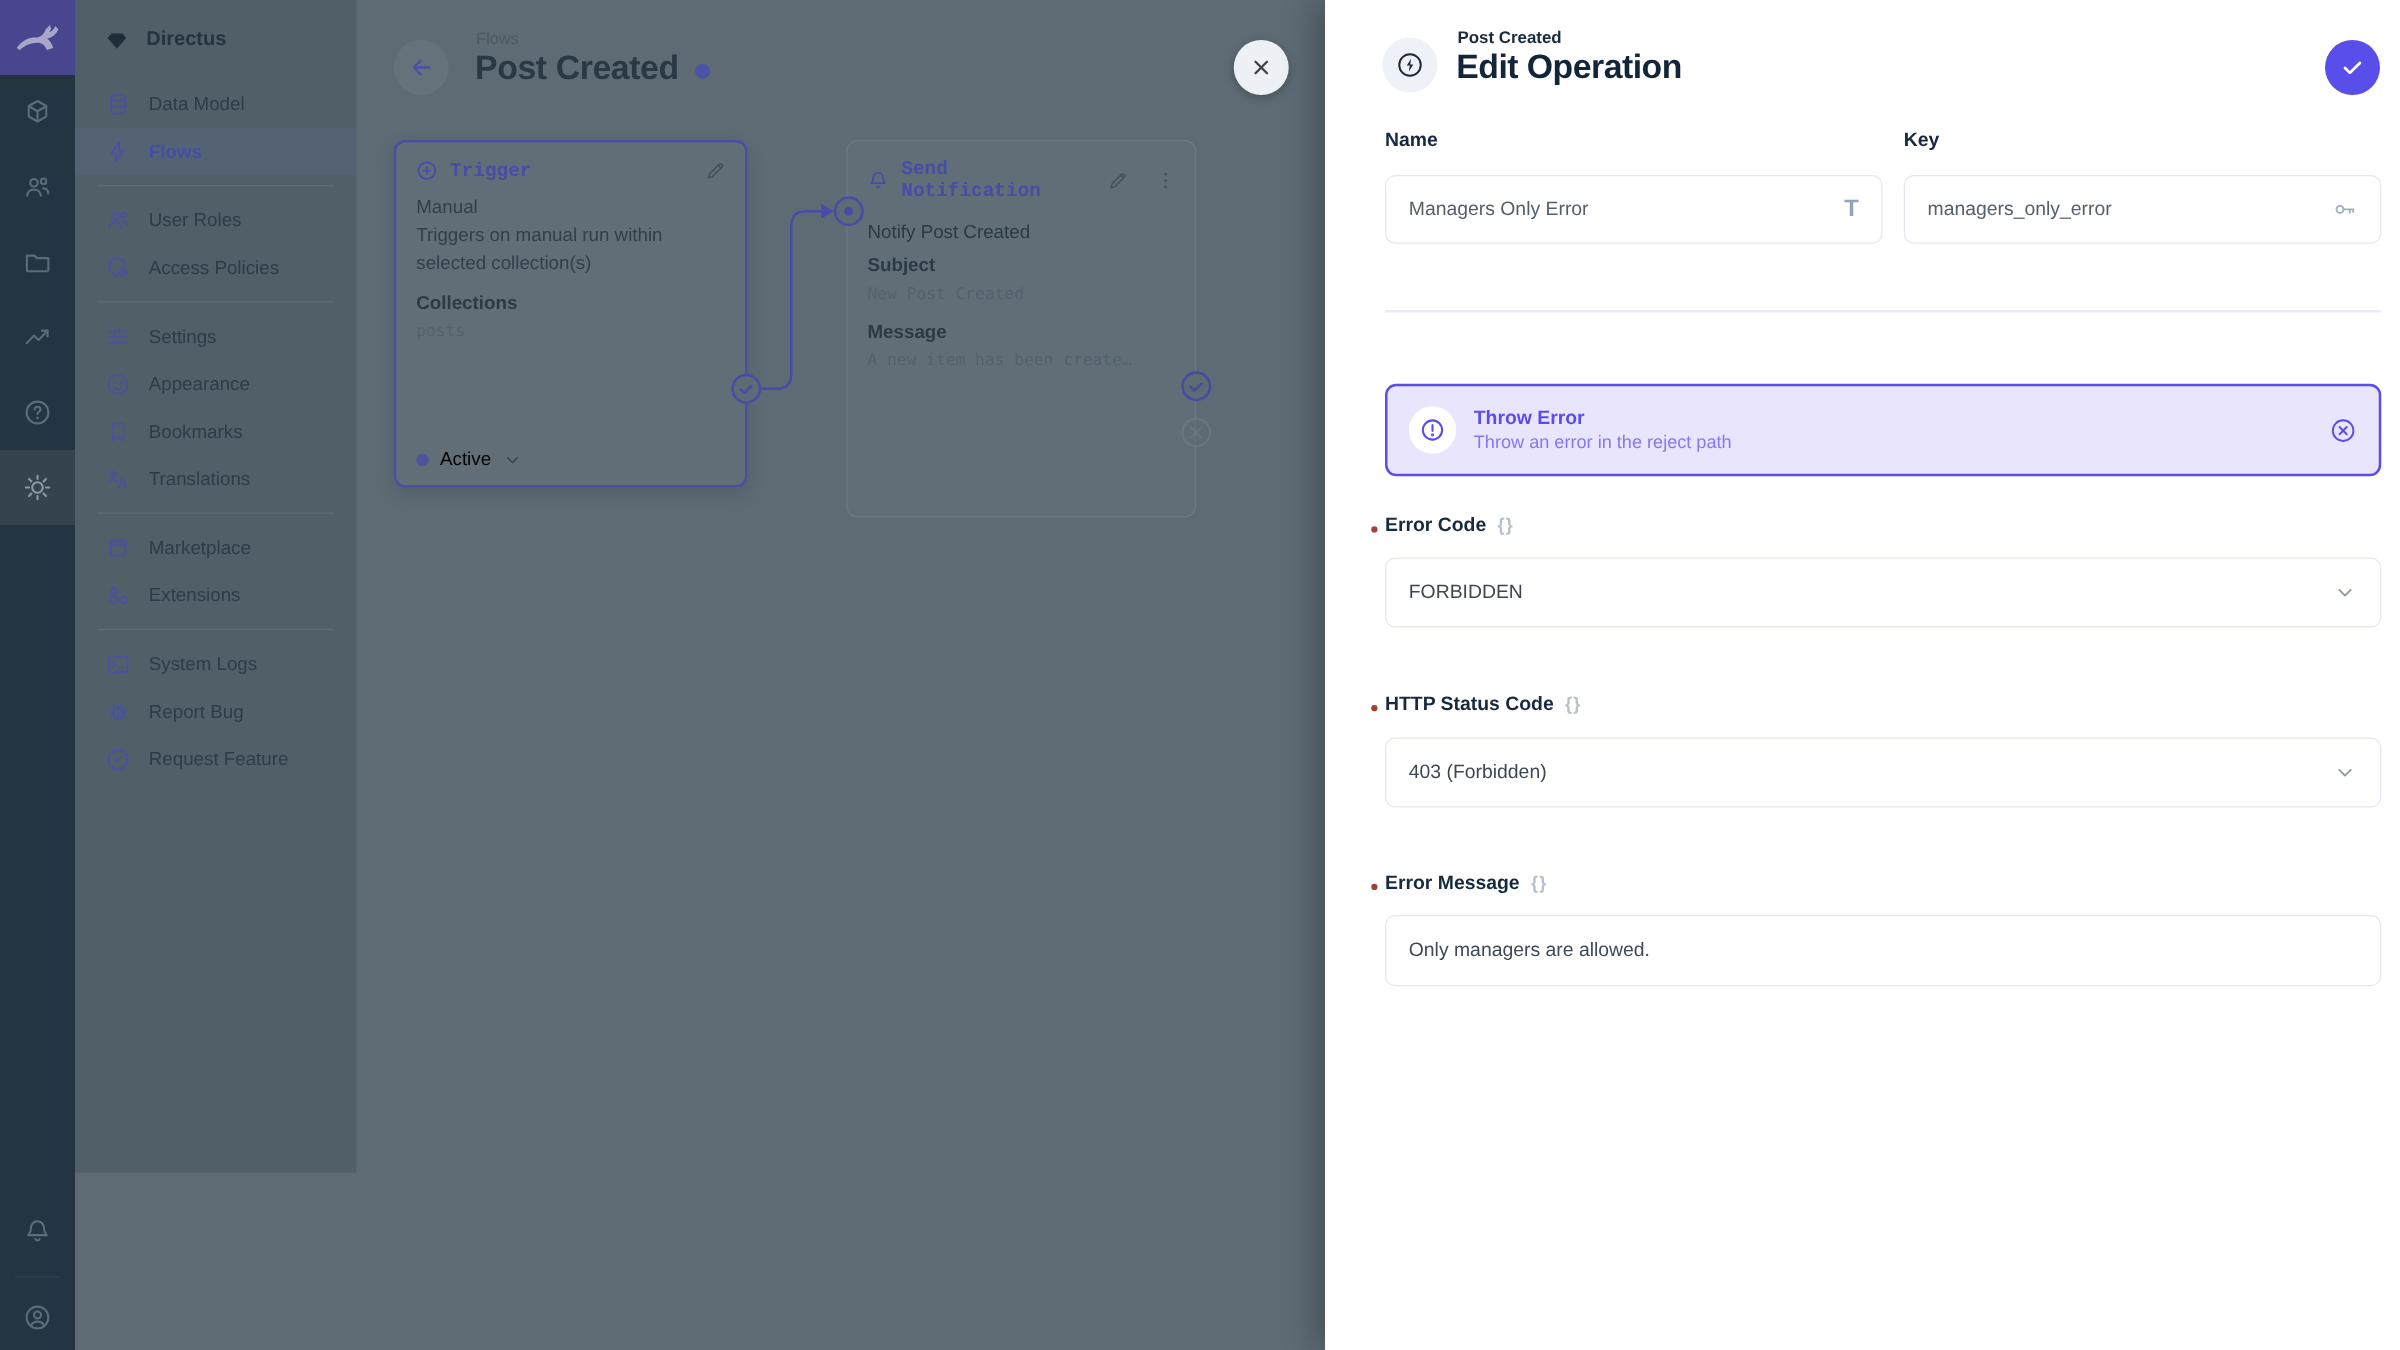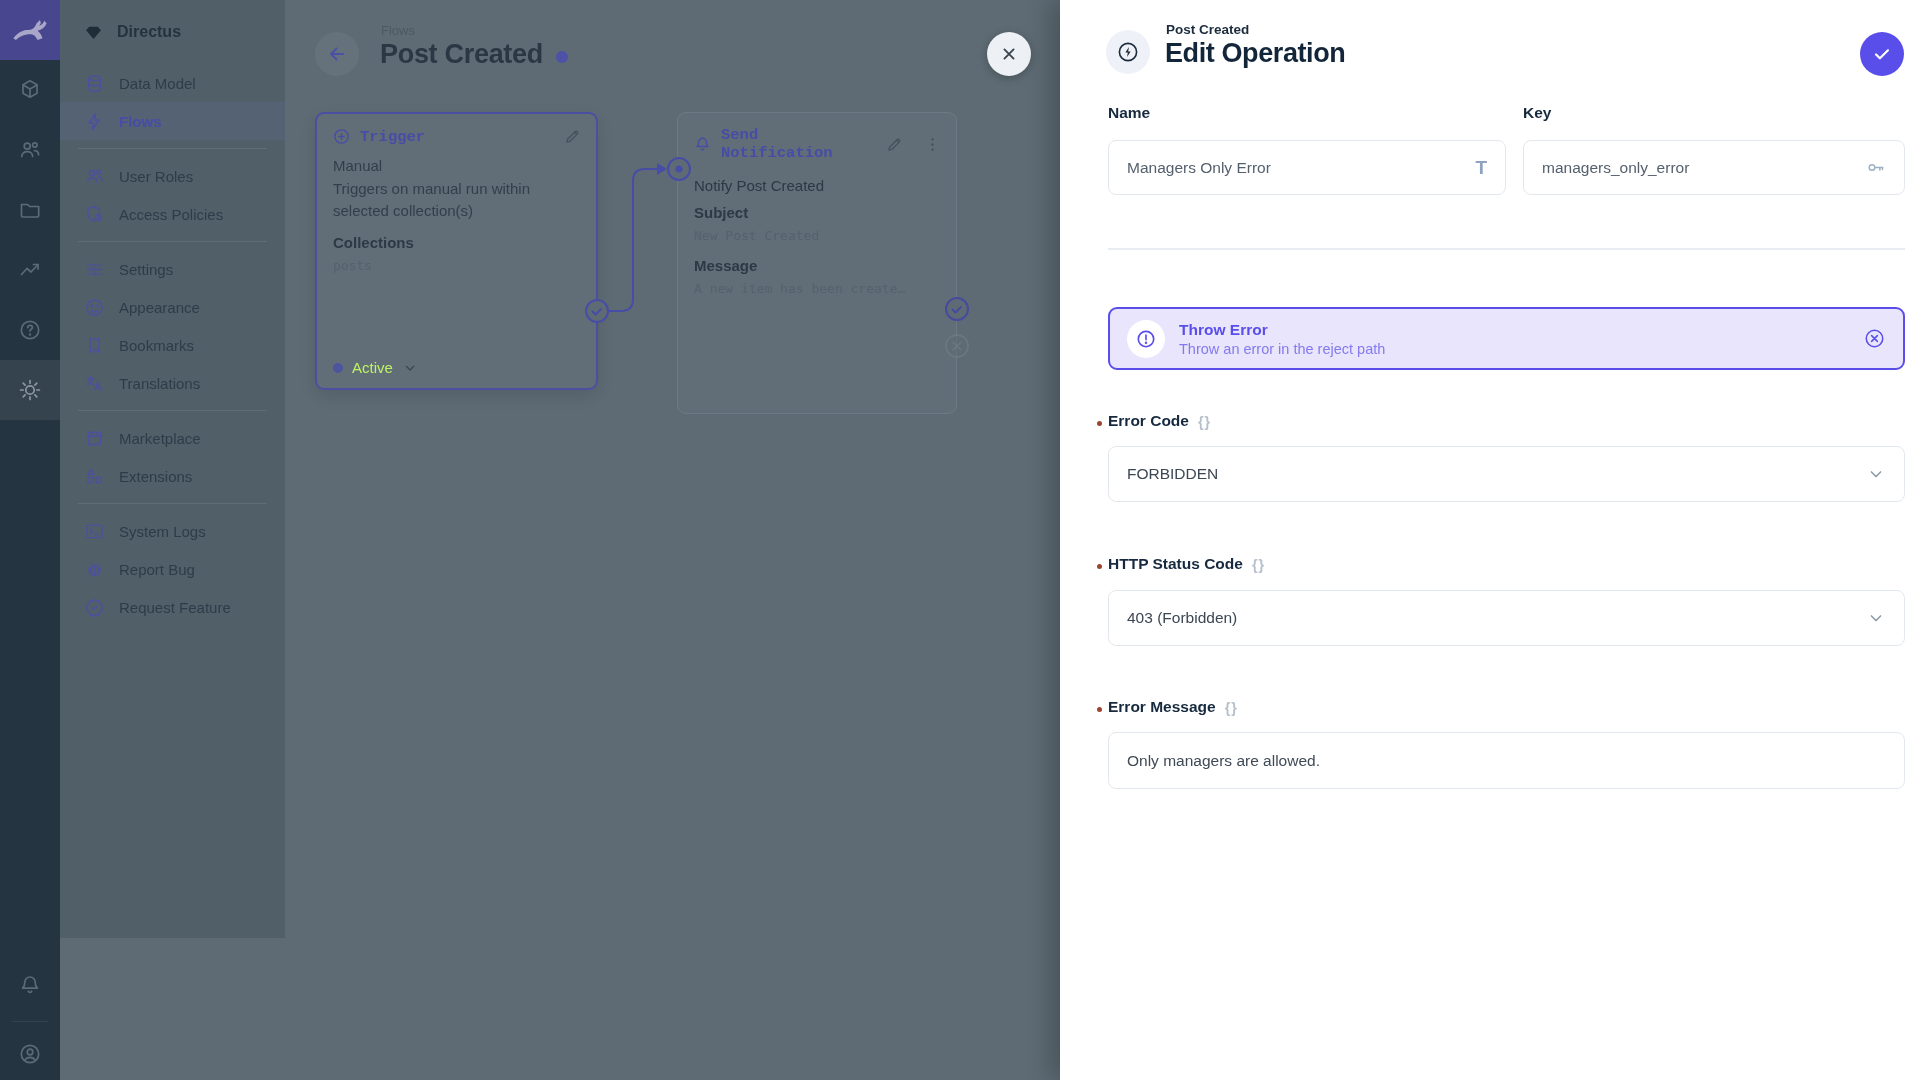--- a/index.html
+++ b/index.html
@@ -38,53 +38,53 @@
   .card-trigger { left:30px; top:112px; width:283px; height:278px; border:2px solid #4a4fa2; box-shadow:0 6px 16px rgba(0,0,0,0.10); }
   .card-notif   { left:392px; top:112px; width:280px; height:302px; border:1px solid #6d7984; }
   .card-head { display:flex; align-items:center; gap:9px; padding:13px 14px 5px 15px; color:#474da6; font-weight:700; font-size:15.5px;font-family:Liberation Mono, monospace; }
   .card-head .hicon svg { width:19px; height:19px; fill:none; stroke:#474da6; stroke-width:1.8; stroke-linecap:round; stroke-linejoin:round; }
   .icon-btn { margin-left:auto; cursor:pointer; display:flex; align-items:center; }
   .icon-btn svg { width:19px; height:19px; fill:none; stroke:#45525e; stroke-width:1.7; stroke-linecap:round; stroke-linejoin:round; }
   .icon-btn.kebab { margin-left:10px; }
   .card-body { padding:4px 16px 0 16px; font-size:15px; color:#323f4b; line-height:1.5; }
   .card-label { font-weight:700; color:#2c3a46; margin-top:9px; }
   .mono-val { font-family:"DejaVu Sans Mono",monospace; font-size:13px; color:#54626e; margin-top:2px; white-space:nowrap; }
-  .card-foot { position:absolute; left:16px; bottom:12px; display:flex; align-items:center; gap:9px; font-size:15px; color:#bef264; cursor:pointer; }
+  .card-foot { position:absolute; left:16px; bottom:12px; display:flex; align-items:center; gap:9px; font-size:15px; color:#000000; cursor:pointer; }
   .status-dot { width:10px; height:10px; border-radius:50%; background:#4d549e; }
   .card-foot svg { width:16px; height:16px; fill:none; stroke:#3b4854; stroke-width:2; stroke-linecap:round; stroke-linejoin:round; }
   .notif-name { color:#2b3945; margin-bottom:4px; padding-top:4px; }
 
   #connector-layer { position:absolute; left:0; top:0; width:775px; height:1080px; pointer-events:none; }
 
   .close-btn { position:absolute; left:987px; top:32px; width:44px; height:44px; border-radius:50%; background:#edf0f4; display:flex; align-items:center; justify-content:center; cursor:pointer; box-shadow:0 2px 8px rgba(0,0,0,0.25); z-index:4; }
   .close-btn svg { width:20px; height:20px; fill:none; stroke:#39434e; stroke-width:2.2; stroke-linecap:round; }
 
   
   #drawer { position:absolute; left:1060px; top:0; width:860px; height:1080px; background:#ffffff; z-index:5; box-shadow:-8px 0 24px rgba(0,0,0,0.25); }
   .drawer-icon { position:absolute; left:46px; top:30px; width:44px; height:44px; border-radius:50%; background:#eef1f8; display:flex; align-items:center; justify-content:center; }
   .drawer-icon svg { width:24px; height:24px; fill:none; stroke:#1b2a3a; stroke-width:1.6; }
   .drawer-crumb { position:absolute; left:106px; top:22px; font-size:13.5px; font-weight:700; color:#1c2b3b; }
   .drawer-title { position:absolute; left:105px; top:38px; font-size:27px; font-weight:800; color:#132639; letter-spacing:-0.4px; }
   .save-btn { position:absolute; right:16px; top:32px; width:44px; height:44px; border-radius:50%; background:#5a4eea; display:flex; align-items:center; justify-content:center; cursor:pointer; }
   .save-btn svg { width:22px; height:22px; fill:none; stroke:#ffffff; stroke-width:2.4; stroke-linecap:round; stroke-linejoin:round; }
 
-  .flabel { position:absolute; font-size:15.5px; font-weight:700; color:#16293e; display:flex; align-items:flex-end; gap:9px; }
+  .flabel { position:absolute; font-size:15.5px; font-weight:700; color:#16293e; display:flex; align-items:center; gap:9px; }
   .req-dot { position:absolute; left:-11px; top:9px; width:5px; height:5px; border-radius:50%; background:#9d4331; }
   .braces { color:#b6c1cd; font-weight:600; font-size:14.5px; letter-spacing:1px; }
 
   .fld { position:absolute; border:1.5px solid #e3e8ef; border-radius:8px; background:#fff; display:flex; align-items:center; padding:0 18px; font-size:15.5px; color:#55606d; cursor:text; }
   .fld .tail { margin-left:auto; display:flex; align-items:center; }
   .t-glyph { font-size:19px; font-weight:600; color:#8fa3c0; }
   .fld svg.tail-ic { width:21px; height:21px; fill:none; stroke:#9db0c2; stroke-width:1.7; stroke-linecap:round; stroke-linejoin:round; }
   .fld.select { cursor:pointer; color:#3c4754; }
   .fld.select svg.chev { width:20px; height:20px; fill:none; stroke:#8c99a8; stroke-width:1.8; stroke-linecap:round; stroke-linejoin:round; margin-left:auto; }
 
   .hdivider { position:absolute; left:48px; right:15px; top:248px; height:2px; background:#e9edf3; }
 
-  .banner { position:absolute; left:48px; right:15px; top:307px; height:63px; background:#e9e5fc; border:2px solid #5a4eea; border-radius:9px; display:flex; align-items:center; padding:0 17px; gap:14px; }
+  .banner { position:absolute; left:48px; right:15px; top:307px; height:74px; background:#e9e5fc; border:2px solid #5a4eea; border-radius:9px; display:flex; align-items:center; padding:0 17px; gap:14px; }
   .banner-icon { width:38px; height:38px; border-radius:50%; background:#ffffff; display:flex; align-items:center; justify-content:center; flex:none; }
   .banner-icon svg { width:22px; height:22px; fill:none; stroke:#5a4eea; stroke-width:1.8; stroke-linecap:round; }
   .banner-title { font-size:15.5px; font-weight:700; color:#5a4eea; }
   .banner-sub { font-size:14.5px; color:#837af0; margin-top:2px; }
   .banner-remove { margin-left:auto; cursor:pointer; }
   .banner-remove svg { width:23px; height:23px; fill:none; stroke:#5a4eea; stroke-width:1.6; stroke-linecap:round; }
 </style>
 </head>
 <body>
 

